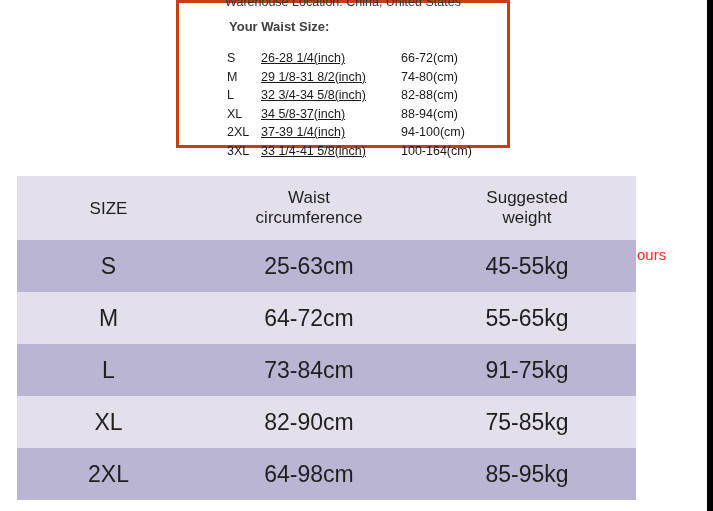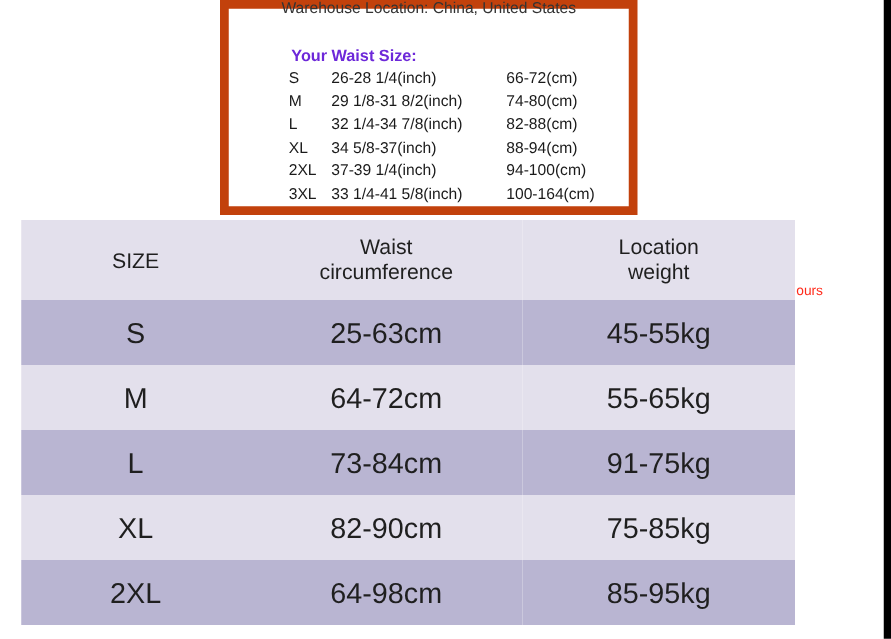--- a/index.html
+++ b/index.html
@@ -14,64 +14,64 @@
     font-family: "Liberation Sans", sans-serif;
     overflow: hidden;
   }
 
   
   .info-card {
     position: absolute;
     left: 176px;
     top: 0px;
     width: 334px;
-    height: 172px;
+    height: 148px;
     background: #ffffff;
-    border: 7px solid #c2410c;
+    border: 3px solid #c2410c;
     box-sizing: border-box;
   }
   .info-card-inner {
     position: relative;
     width: 100%;
     height: 100%;
     padding: 0;
   }
   .warehouse-line {
     position: absolute;
     left: 50%;
     transform: translateX(-50%);
     top: -8px;
     font-size: 12.5px;
     color: #333333;
     white-space: nowrap;
   }
   .waist-title {
     position: absolute;
     left: 50px;
-    top: 30px;
+    top: 16px;
     font-size: 13px;
     font-weight: bold;
-    color: #6d28d9;
+    color: #404040;
   }
   .size-table {
     position: absolute;
     left: 48px;
     top: 48px;
     border-collapse: collapse;
     font-size: 12.5px;
     color: #1a1a1a;
   }
   .size-table td {
     padding: 0 0 3px 0;
     vertical-align: top;
     white-space: nowrap;
     line-height: 15.5px;
   }
   .size-table td.c0 { width: 34px; }
-  .size-table td.c1 { width: 140px; }
+  .size-table td.c1 { width: 140px; text-decoration: underline; }
   .size-table td.c2 { }
 
   
   .chart {
     position: absolute;
     left: 17px;
     top: 176px;
     width: 613px;
     border-collapse: collapse;
     table-layout: fixed;
@@ -103,22 +103,22 @@
   }
   .head-two-line {
     display: block;
     line-height: 20px;
   }
 
   
   .ours-note {
     position: absolute;
     left: 637px;
-    top: 227px;
-    font-size: 11px;
+    top: 246px;
+    font-size: 15px;
     color: #ff2a1a;
     white-space: nowrap;
   }
 
   
   .right-strip {
     position: absolute;
     right: 0;
     top: 0;
     width: 6px;
@@ -142,21 +142,21 @@
           <td class="c1">26-28 1/4(inch)</td>
           <td class="c2">66-72(cm)</td>
         </tr>
         <tr>
           <td class="c0">M</td>
           <td class="c1">29 1/8-31 8/2(inch)</td>
           <td class="c2">74-80(cm)</td>
         </tr>
         <tr>
           <td class="c0">L</td>
-          <td class="c1">32 1/4-34 7/8(inch)</td>
+          <td class="c1">32 3/4-34 5/8(inch)</td>
           <td class="c2">82-88(cm)</td>
         </tr>
         <tr>
           <td class="c0">XL</td>
           <td class="c1">34 5/8-37(inch)</td>
           <td class="c2">88-94(cm)</td>
         </tr>
         <tr>
           <td class="c0">2XL</td>
           <td class="c1">37-39 1/4(inch)</td>
@@ -174,21 +174,21 @@
 
 <table class="chart">
   <tbody>
     <tr class="row-head">
       <td class="col-size">SIZE</td>
       <td class="col-waist">
         <span class="head-two-line">Waist</span>
         <span class="head-two-line">circumference</span>
       </td>
       <td class="col-weight">
-        <span class="head-two-line">Location</span>
+        <span class="head-two-line">Suggested</span>
         <span class="head-two-line">weight</span>
       </td>
     </tr>
     <tr class="row-odd">
       <td>S</td>
       <td>25-63cm</td>
       <td>45-55kg</td>
     </tr>
     <tr class="row-even">
       <td>M</td>

